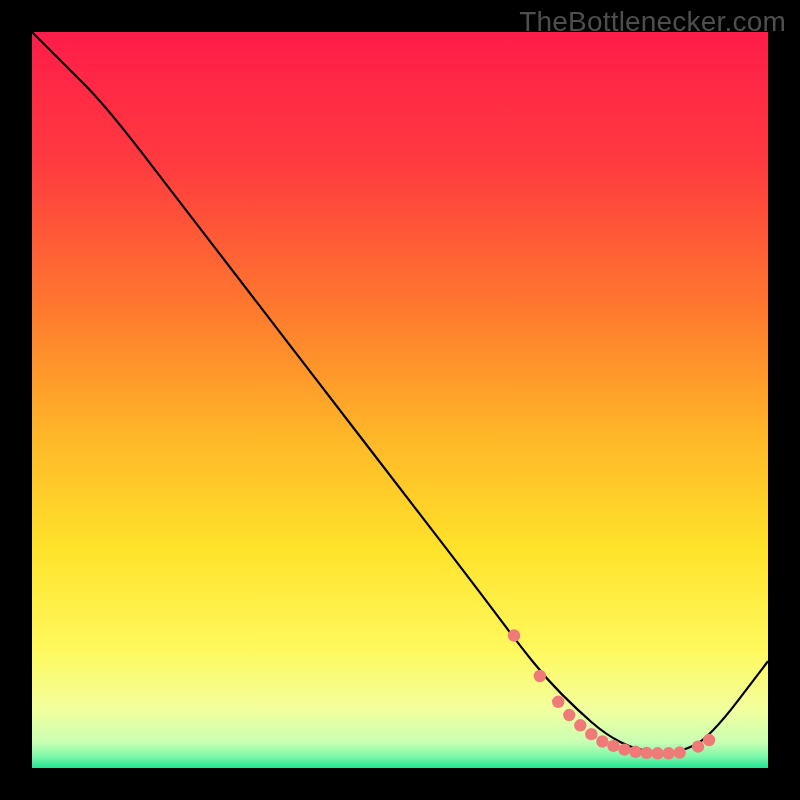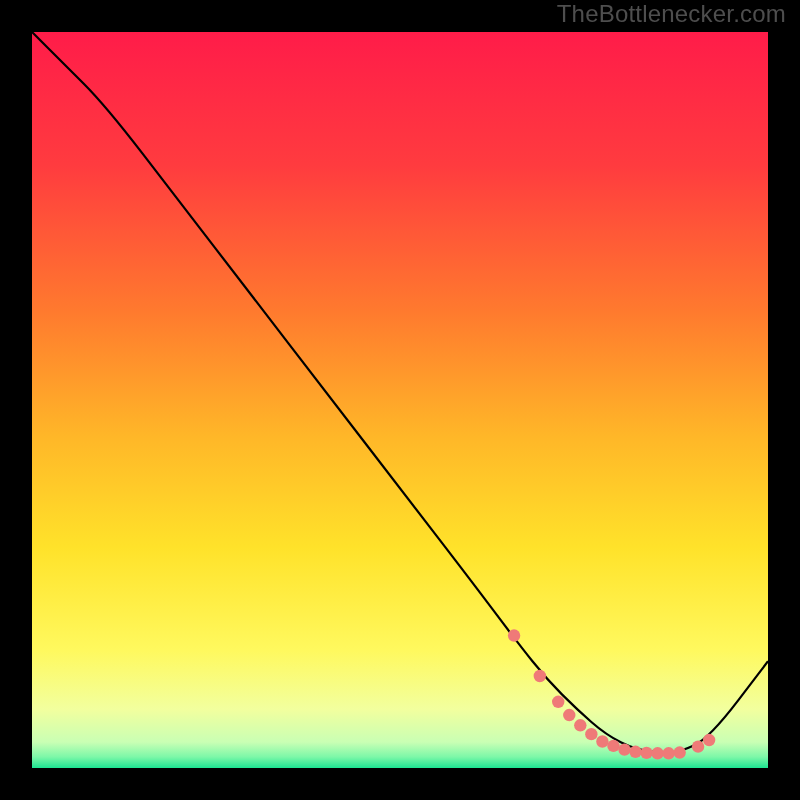--- a/index.html
+++ b/index.html
@@ -5,24 +5,24 @@
   * { margin: 0; padding: 0; box-sizing: border-box; }
   html, body { width: 800px; height: 800px; overflow: hidden; background: #000; }
   .frame {
     position: relative;
     width: 800px;
     height: 800px;
     background: #000;
   }
   .watermark {
     position: absolute;
-    top: 0;
+    top: 6px;
     right: 14px;
     font-family: Arial, Helvetica, sans-serif;
-    font-size: 24px;
+    font-size: 28px;
     font-weight: 500;
     color: #4e4e4e;
     letter-spacing: 0.2px;
   }
   .plot {
     position: absolute;
     left: 32px;
     top: 32px;
     width: 736px;
     height: 736px;

